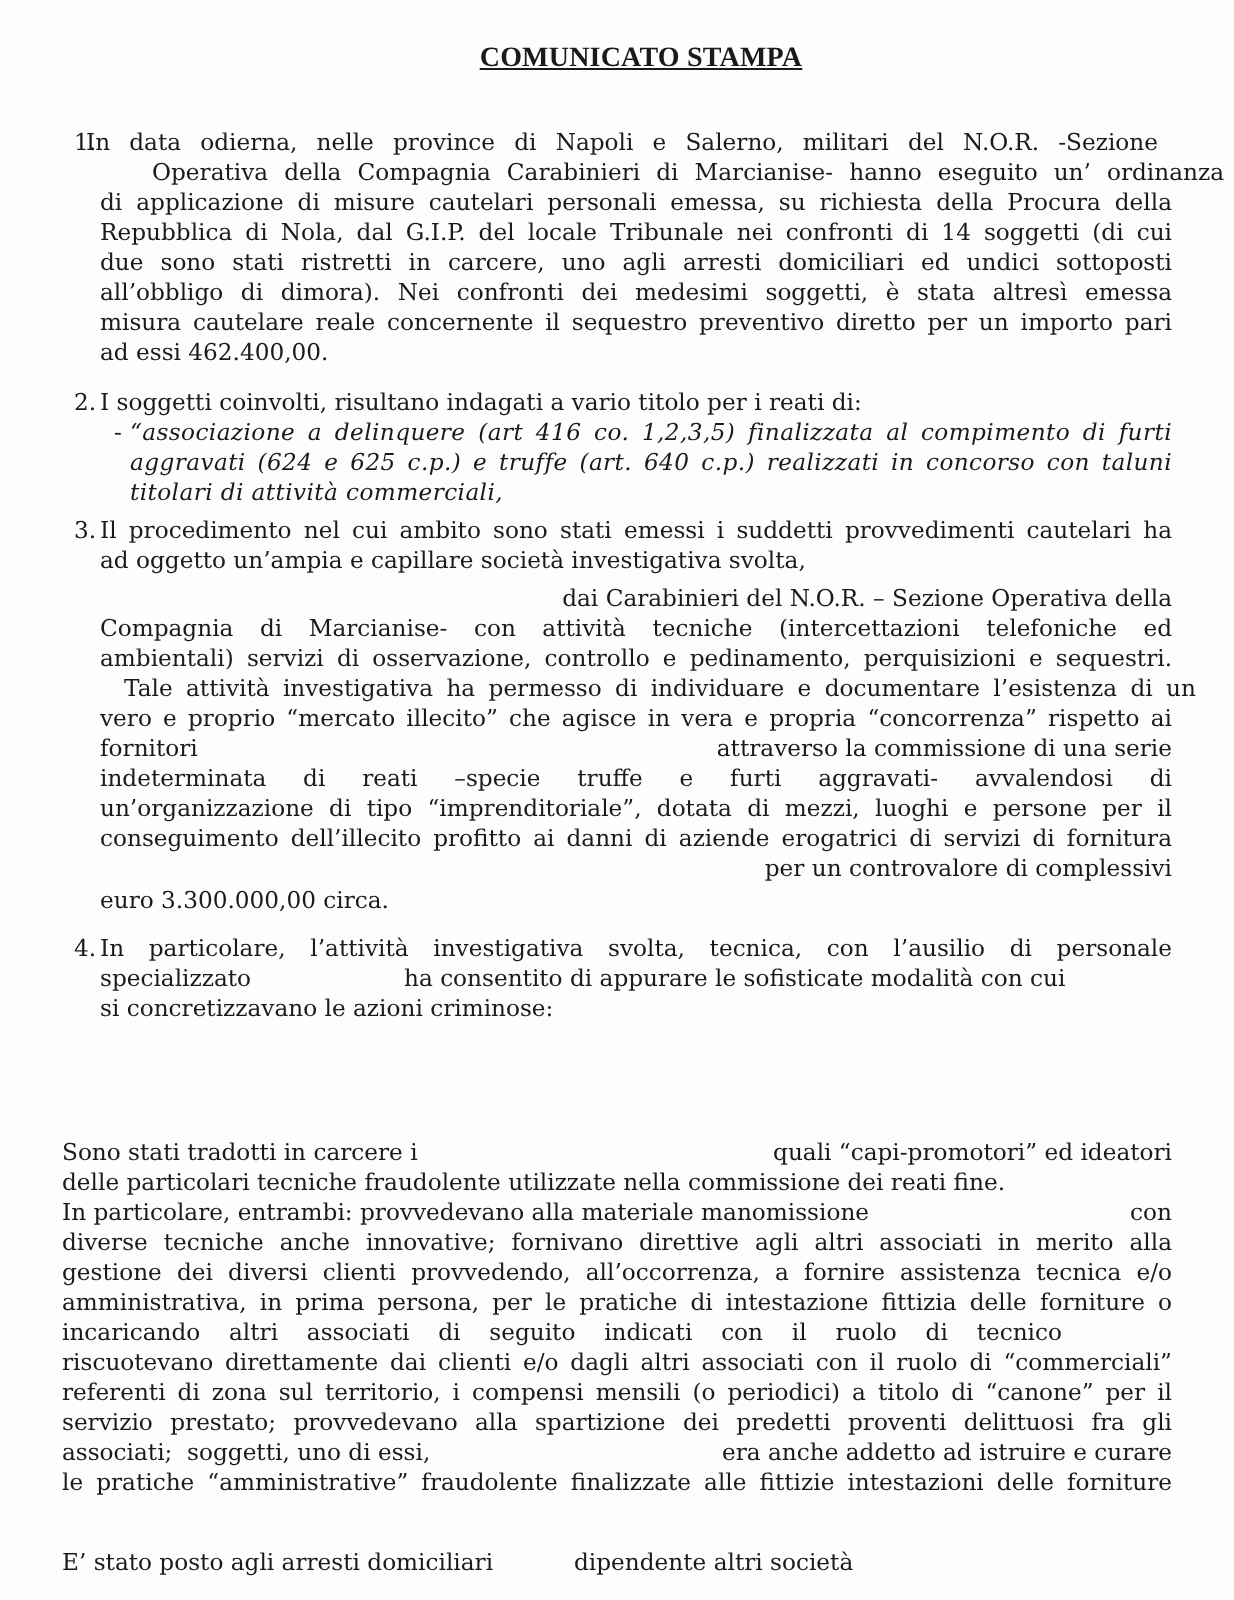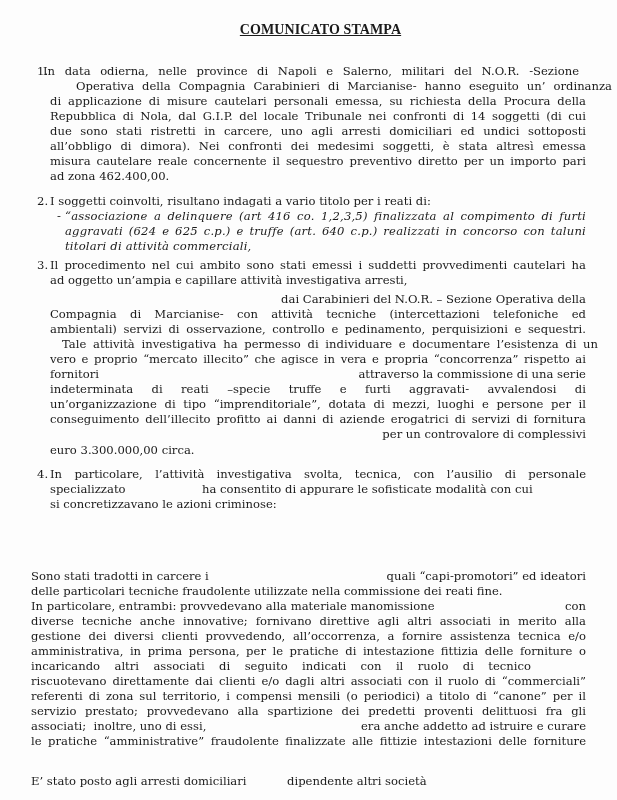--- a/index.html
+++ b/index.html
@@ -65,36 +65,36 @@
 
   <div>
     <span class="num" style="left:37px; top:64px;">1.</span>
     <div class="line just" style="left: 43px; top: 64px; width: 536px; white-space: normal; overflow: hidden; font-size: 11.6px;">In data odierna, nelle province di Napoli e Salerno, militari del N.O.R. -Sezione</div>
     <div class="line just" style="left: 50px; top: 79px; width: 536px; white-space: normal; overflow: hidden; font-size: 11.6px; margin-left: 26px;">Operativa della Compagnia Carabinieri di Marcianise- hanno eseguito  un’ ordinanza</div>
     <div class="line just" style="left: 50px; top: 94px; width: 536px; white-space: normal; overflow: hidden; font-size: 11.6px;">di applicazione di misure cautelari personali emessa, su richiesta della Procura della</div>
     <div class="line just" style="left: 50px; top: 109px; width: 536px; white-space: normal; overflow: hidden; font-size: 11.6px;">Repubblica di Nola,  dal G.I.P. del locale Tribunale nei confronti di 14 soggetti  (di cui</div>
     <div class="line just" style="left: 50px; top: 124px; width: 536px; white-space: normal; overflow: hidden; font-size: 11.6px;">due sono stati ristretti in carcere, uno agli arresti domiciliari ed undici sottoposti</div>
     <div class="line just" style="left: 50px; top: 139px; width: 536px; white-space: normal; overflow: hidden; font-size: 11.6px;">all’obbligo di dimora). Nei confronti dei medesimi soggetti, è stata altresì emessa</div>
     <div class="line just" style="left: 50px; top: 154px; width: 536px; white-space: normal; overflow: hidden; font-size: 11.6px;">misura cautelare reale concernente il sequestro preventivo diretto per un importo pari</div>
-    <div class="line" style="left:50px; top:169px;">ad zona 462.400,00.</div>
+    <div class="line" style="left:50px; top:169px;">ad essi 462.400,00.</div>
   </div>
 
   <div>
     <span class="num" style="left:37px; top:194px;">2.</span>
     <div class="line" style="left:50px; top:194px;">I soggetti coinvolti, risultano indagati a vario titolo per i reati di:</div>
     <span class="num" style="left:57px; top:209px;">-</span>
     <div class="line just ital" style="left: 65px; top: 209px; width: 521px; white-space: normal; overflow: hidden; font-size: 11.6px;">“associazione a delinquere (art 416 co. 1,2,3,5) finalizzata al compimento di furti</div>
     <div class="line just ital" style="left: 65px; top: 224px; width: 521px; white-space: normal; overflow: hidden; font-size: 11.6px;">aggravati (624 e 625 c.p.) e truffe (art. 640 c.p.) realizzati in concorso con taluni</div>
     <div class="line ital" style="left:65px; top:239px;">titolari di attività commerciali,</div>
   </div>
 
   <div>
     <span class="num" style="left:37px; top:258px;">3.</span>
     <div class="line just" style="left: 50px; top: 258px; width: 536px; white-space: normal; overflow: hidden; font-size: 11.6px;">Il procedimento nel cui ambito sono stati emessi i suddetti provvedimenti cautelari ha</div>
-    <div class="line" style="left:50px; top:273px;">ad oggetto un’ampia e capillare attività investigativa arresti,</div>
+    <div class="line" style="left:50px; top:273px;">ad oggetto un’ampia e capillare società investigativa svolta,</div>
     <div class="line right" style="left:50px; top:292px; width:536px;">dai Carabinieri del N.O.R. – Sezione Operativa della</div>
     <div class="line just" style="left: 50px; top: 307px; width: 536px; white-space: normal; overflow: hidden; font-size: 11.6px;">Compagnia  di Marcianise- con attività tecniche (intercettazioni telefoniche ed</div>
     <div class="line just" style="left: 50px; top: 322px; width: 536px; white-space: normal; overflow: hidden; font-size: 11.6px;">ambientali) servizi di osservazione, controllo e pedinamento, perquisizioni e sequestri.</div>
     <div class="line just" style="left: 50px; top: 337px; width: 536px; white-space: normal; overflow: hidden; font-size: 11.6px; margin-left: 12px;">Tale attività investigativa ha permesso di individuare e documentare l’esistenza di un</div>
     <div class="line just" style="left: 50px; top: 352px; width: 536px; white-space: normal; overflow: hidden; font-size: 11.6px;">vero e proprio “mercato illecito” che agisce in vera e propria “concorrenza” rispetto ai</div>
     <div class="line" style="left:50px; top:367px;">fornitori</div>
     <div class="line right" style="left:50px; top:367px; width:536px;">attraverso la commissione di una serie</div>
     <div class="line just" style="left: 50px; top: 382px; width: 536px; white-space: normal; overflow: hidden; font-size: 11.6px;">indeterminata  di  reati  –specie  truffe  e  furti  aggravati-    avvalendosi  di</div>
     <div class="line just" style="left: 50px; top: 397px; width: 536px; white-space: normal; overflow: hidden; font-size: 11.6px;">un’organizzazione di tipo “imprenditoriale”, dotata di mezzi, luoghi e persone per il</div>
     <div class="line just" style="left: 50px; top: 412px; width: 536px; white-space: normal; overflow: hidden; font-size: 11.6px;">conseguimento dell’illecito profitto ai danni di aziende erogatrici di servizi di fornitura</div>
@@ -116,21 +116,21 @@
     <div class="line" style="left:31px; top:584px;">delle particolari tecniche fraudolente utilizzate nella commissione dei reati fine.</div>
     <div class="line" style="left:31px; top:599px;">In particolare, entrambi: provvedevano alla materiale manomissione</div>
     <div class="line right" style="left:31px; top:599px; width:555px;">con</div>
     <div class="line just" style="left: 31px; top: 614px; width: 555px; white-space: normal; overflow: hidden; font-size: 11.6px;">diverse tecniche anche innovative;  fornivano direttive agli altri associati in merito alla</div>
     <div class="line just" style="left: 31px; top: 629px; width: 555px; white-space: normal; overflow: hidden; font-size: 11.6px;">gestione dei diversi clienti provvedendo, all’occorrenza, a fornire assistenza  tecnica e/o</div>
     <div class="line just" style="left: 31px; top: 644px; width: 555px; white-space: normal; overflow: hidden; font-size: 11.6px;">amministrativa, in prima persona, per le pratiche di intestazione fittizia delle forniture o</div>
     <div class="line just" style="left: 31px; top: 659px; width: 500px; white-space: normal; overflow: hidden; font-size: 11.6px;">incaricando altri associati di seguito indicati con il ruolo di tecnico</div>
     <div class="line just" style="left: 31px; top: 674px; width: 555px; white-space: normal; overflow: hidden; font-size: 11.6px;">riscuotevano direttamente dai clienti e/o dagli altri associati con il ruolo di “commerciali”</div>
     <div class="line just" style="left: 31px; top: 689px; width: 555px; white-space: normal; overflow: hidden; font-size: 11.6px;">referenti di zona sul territorio, i compensi mensili (o periodici) a titolo di “canone” per il</div>
     <div class="line just" style="left: 31px; top: 704px; width: 555px; white-space: normal; overflow: hidden; font-size: 11.6px;">servizio prestato; provvedevano alla spartizione dei predetti proventi delittuosi fra gli</div>
-    <div class="line" style="left:31px; top:719px;">associati;  inoltre, uno di essi,</div>
+    <div class="line" style="left:31px; top:719px;">associati;  soggetti, uno di essi,</div>
     <div class="line right" style="left:31px; top:719px; width:555px;">era anche addetto ad istruire e curare</div>
     <div class="line just" style="left: 31px; top: 734px; width: 555px; white-space: normal; overflow: hidden; font-size: 11.6px;">le pratiche “amministrative” fraudolente finalizzate alle fittizie intestazioni delle forniture</div>
   </div>
 
   <div>
     <div class="line" style="left:31px; top:774px;">E’ stato posto agli arresti domiciliari</div>
     <div class="line" style="left:287px; top:774px;">dipendente altri società</div>
   </div>
 
 </div>

